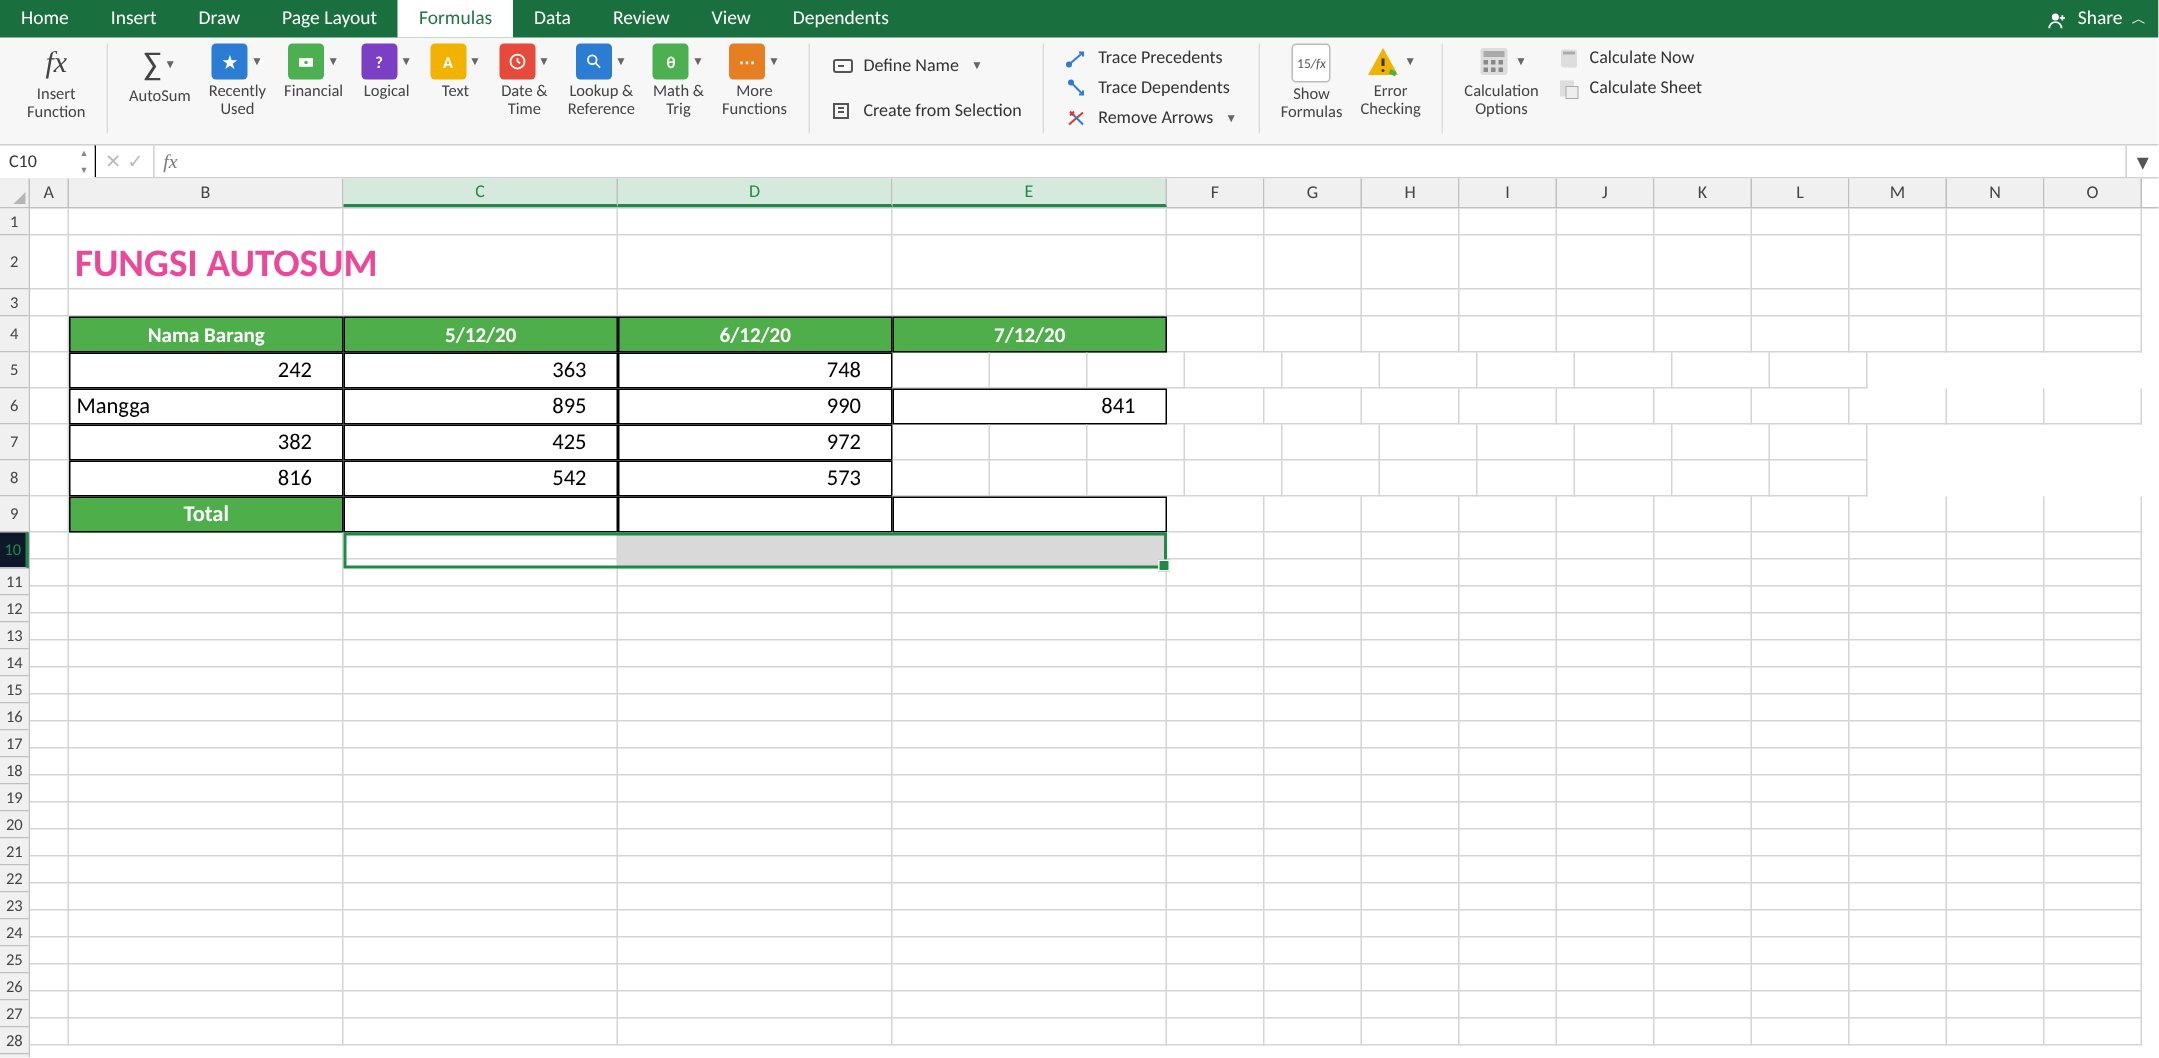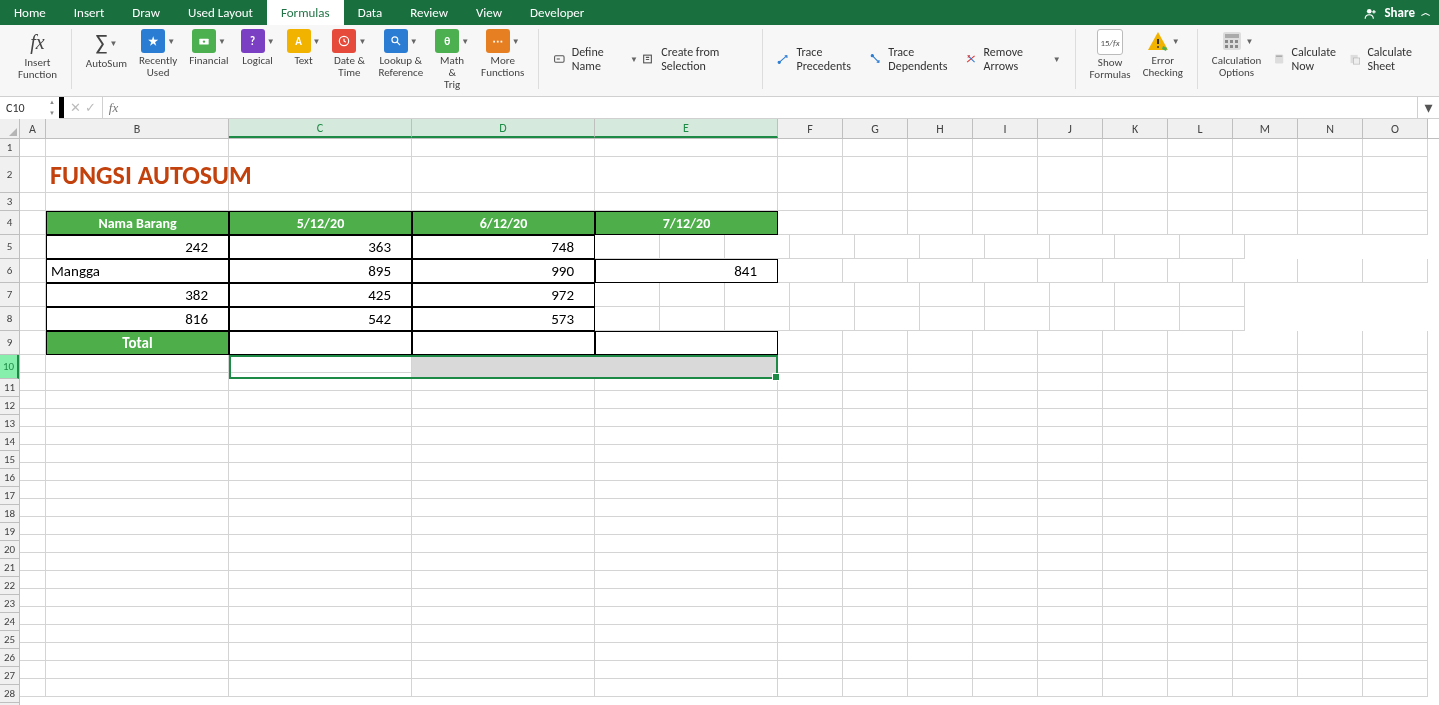--- a/index.html
+++ b/index.html
@@ -17,39 +17,39 @@
   }
   *{box-sizing:border-box;font-family:"Segoe UI","Calibri",Arial,sans-serif;}
   html,body{margin:0;padding:0;width:1439px;height:705px;overflow:hidden;background:#fff;}
   
   .tabs{
     height:25px;background:var(--rb-green);display:flex;align-items:stretch;
     font-size:13px;color:var(--tab-text);position:relative;
   }
   .tab{padding:0 14px;display:flex;align-items:center;cursor:default;}
   .tab.active{background:var(--tab-active);color:#227447;font-weight:400;}
-  .share{position:absolute;right:8px;top:0;height:100%;display:flex;align-items:center;gap:6px;font-size:13px;font-weight:bold;}
+  .share{position:absolute;right:8px;top:0;height:100%;display:flex;align-items:center;gap:6px;font-size:13px;}
   .share svg{width:14px;height:14px;}
   
   .ribbon{
     height:72px;background:#f7f7f7;border-bottom:1px solid #d0d0d0;display:flex;align-items:flex-start;
     font-size:11px;color:#444;padding-left:4px;
   }
   .rgroup{display:flex;align-items:flex-start;height:100%;padding:4px 8px 0 8px;border-right:0;}
   .rbtn{display:flex;flex-direction:column;align-items:center;justify-content:flex-start;gap:2px;padding:0 6px;}
   .rbtn .ic{width:26px;height:26px;border-radius:3px;display:flex;align-items:center;justify-content:center;}
   .rbtn .lab{font-size:11px;line-height:12px;text-align:center;color:#444;}
   .rsplit{display:flex;align-items:center;}
   .arrow-d{font-size:8px;color:#666;margin-left:2px;}
-  .rvert{display:flex;flex-direction:row;gap:4px;padding:2px 6px;}
+  .rvert{display:flex;flex-direction:column;gap:4px;padding:2px 6px;}
   .rline{display:flex;align-items:center;gap:6px;font-size:12px;color:#333;}
   .rline .sm{width:16px;height:16px;}
   
   .fxbar{height:22px;border-bottom:1px solid #d0d0d0;display:flex;align-items:stretch;}
-  .namebox{width:64px;border-right:5px solid #000000;position:relative;}
+  .namebox{width:64px;border-right:1px solid #000000;position:relative;}
   .namebox input{width:100%;height:100%;border:none;padding:0 14px 0 6px;font-size:12px;color:#333;outline:none;background:#fff;}
   .namebox .spin{position:absolute;right:0;top:0;height:100%;width:14px;display:flex;flex-direction:column;}
   .namebox .spin div{flex:1;display:flex;align-items:center;justify-content:center;font-size:6px;color:#888;}
   .fxacts{display:flex;align-items:center;gap:4px;padding:0 6px;color:#bbb;font-size:13px;border-right:1px solid #d0d0d0;}
   .fxentry{flex:1;display:flex;align-items:center;gap:6px;padding:0 6px;}
   .fxentry .fx{font-style:italic;font-family:"Times New Roman",serif;color:#777;font-size:13px;}
   .fxentry input{flex:1;border:none;outline:none;font-size:12px;}
   .expand{width:22px;display:flex;align-items:center;justify-content:center;color:#555;border-left:1px solid #d0d0d0;}
   
   .gridwrap{position:relative;height:calc(705px - 25px - 72px - 22px);}
@@ -68,36 +68,36 @@
     flex:0 0 auto;
   }
   .colh.sel{background:#d6e9dd;color:#1d8b46;border-bottom:2px solid var(--sel-green);font-weight:400;}
   .rowheads{position:absolute;left:0;top:20px;width:20px;bottom:0;border-right:1px solid var(--header-border);}
   .rowh{
     height:18px;border-bottom:1px solid var(--header-border);background:#f0f0f0;
     font-size:11px;color:#444;display:flex;align-items:center;justify-content:center;
   }
   .rowh.tall{height:36px;}
   .rowh.mid{height:24px;}
-  .rowh.sel{background:#86efac;color:#1d8b46;border-right:2px solid var(--sel-green);}
+  .rowh.sel{background:#0f172a;color:#1d8b46;border-right:2px solid var(--sel-green);}
   .cells{position:absolute;left:20px;top:20px;right:0;bottom:0;overflow:hidden;}
   .row{display:flex;height:18px;}
   .row.tall{height:36px;}
   .row.mid{height:24px;}
   .cell{border-right:1px solid var(--grid-border);border-bottom:1px solid var(--grid-border);flex:0 0 auto;position:relative;}
   
   .cA{width:26px;}
   .cB{width:183px;}
   .cC{width:183px;}
   .cD{width:183px;}
   .cE{width:183px;}
   .cN{width:65px;}
   
   .title{
-    position:absolute;font-family:"Calibri",Arial,sans-serif;font-weight:700;color:#c2410c;
+    position:absolute;font-family:"Calibri",Arial,sans-serif;font-weight:700;color:#ec4899;
     font-size:26px;left:4px;top:2px;white-space:nowrap;
   }
   .thgreen{
     background:var(--table-green);color:#fff;font-weight:700;text-align:center;display:flex;
     align-items:center;justify-content:center;font-size:14px;border:1px solid #000 !important;
   }
   .tdata{
     border:1px solid #000 !important;font-size:15px;display:flex;align-items:center;
   }
   .tdata.txt{padding-left:4px;justify-content:flex-start;}
@@ -115,26 +115,26 @@
   
   .sq{width:24px;height:24px;border-radius:3px;display:flex;align-items:center;justify-content:center;color:#fff;font-weight:700;}
 </style>
 </head>
 <body>
 
 <div class="tabs">
   <div class="tab">Home</div>
   <div class="tab">Insert</div>
   <div class="tab">Draw</div>
-  <div class="tab">Used Layout</div>
+  <div class="tab">Page Layout</div>
   <div class="tab active">Formulas</div>
   <div class="tab">Data</div>
   <div class="tab">Review</div>
   <div class="tab">View</div>
-  <div class="tab">Developer</div>
+  <div class="tab">Dependents</div>
   <div class="share">
     <svg viewBox="0 0 24 24" fill="white">
         <circle cx="9" cy="9" r="4"></circle>
         <path d="M2 22c0-4 3-7 7-7s7 3 7 7" stroke="white" stroke-width="2" fill="none"></path>
         <path d="M17 7v6M14 10h6" stroke="white" stroke-width="2"></path>
       </svg>
     <span>Share</span>
     <span style="font-size:10px">︿</span>
   </div>
 </div>

